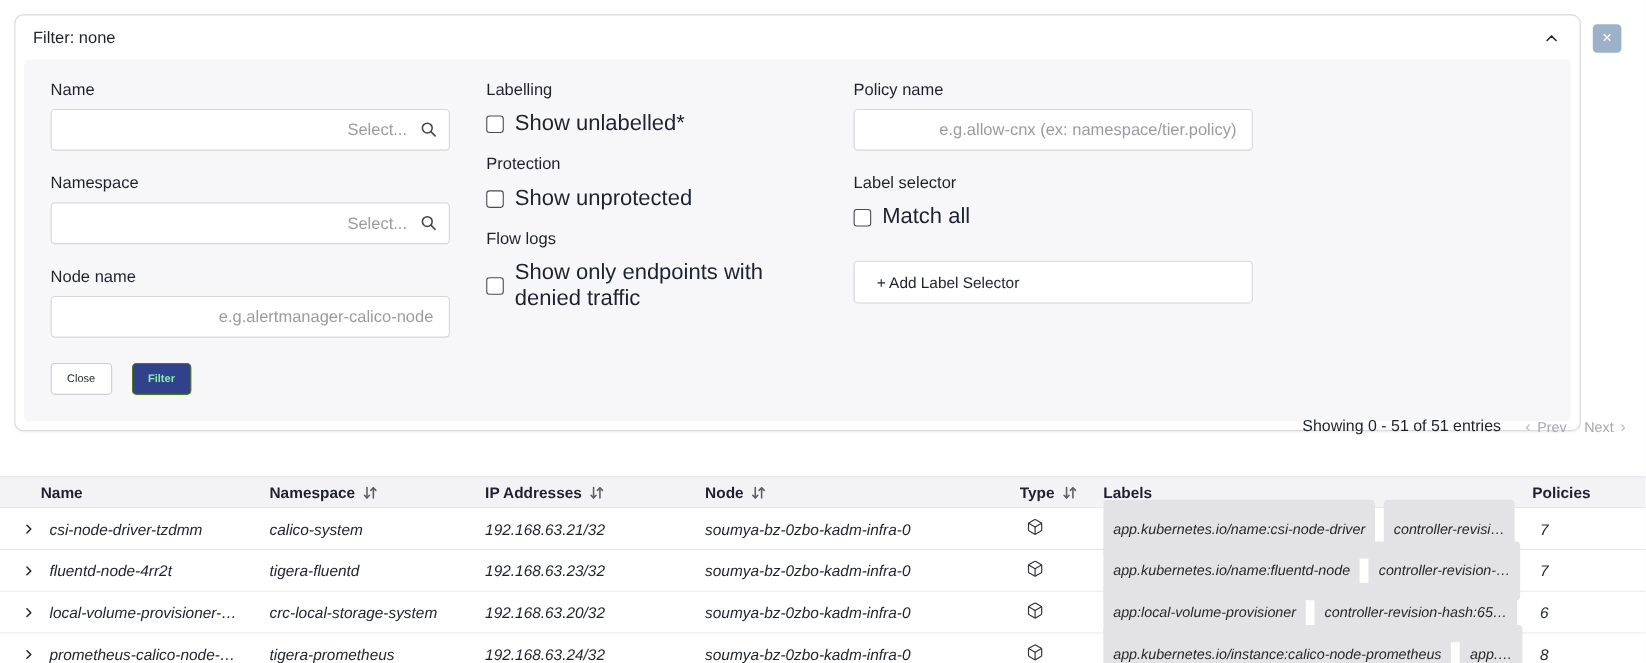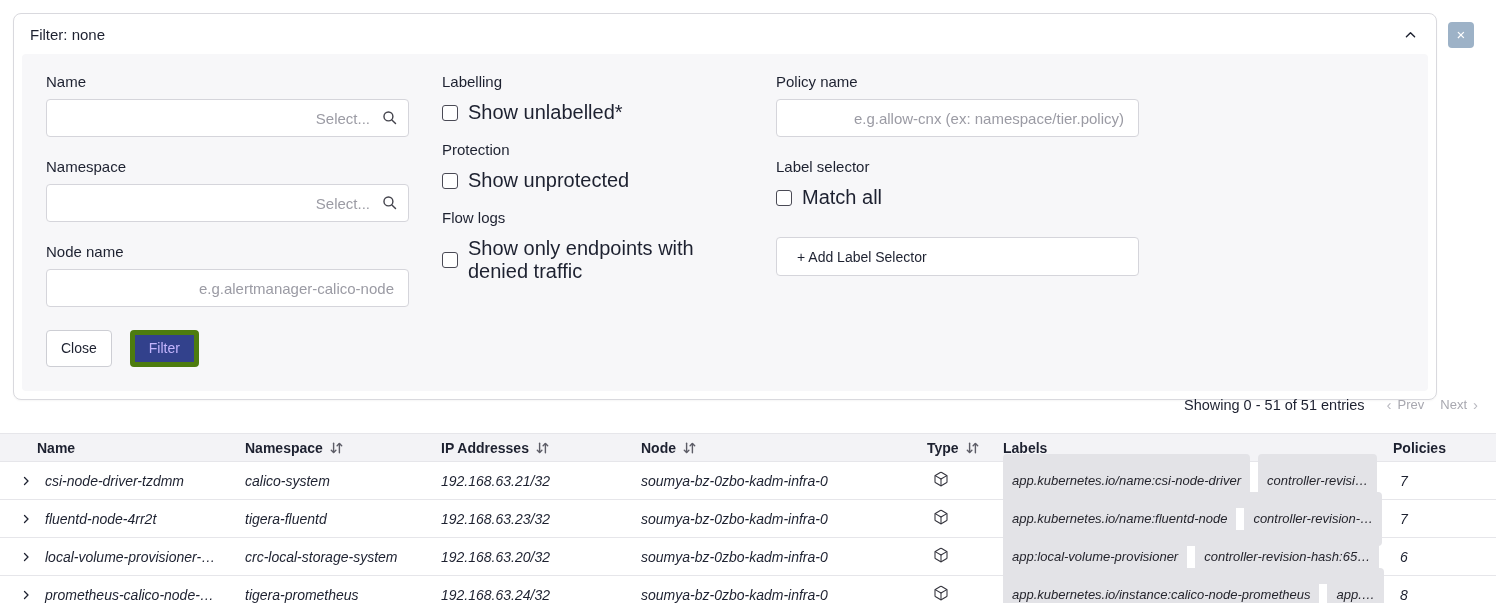--- a/index.html
+++ b/index.html
@@ -53,46 +53,46 @@
   .section-heading { font-size:15px; margin-bottom:3px; }
   .check-row { display:flex; align-items:center; gap:10px; font-size:20px; margin:11px 0 17px; }
   .checkbox {
     width:16px; height:16px; flex:none;
     border:1.5px solid #4a4a55; border-radius:3px; background:#fff;
     cursor:pointer;
   }
 
   .btn-row { display:flex; gap:18px; margin-top:23px; }
   .btn {
-    font-family:inherit; font-size:14px; border-radius:4px;
+    font-family:inherit; font-size:10px; border-radius:4px;
     padding:5px 14px; cursor:pointer; line-height:17px;
   }
   .btn-outline { background:#fff; border:1px solid #cdced4; color:#1d2130; }
-  .btn-primary { background:#32418c; border:5px solid #4d7c0f; color:#c4b5fd; }
+  .btn-primary { background:#32418c; border:1px solid #4d7c0f; color:#86efac;font-weight:bold; }
 
   .add-selector-btn {
     width:100%; height:39px; margin-top:19px;
     background:#fff; border:1px solid #d5d5db; border-radius:4px;
     font-size:14px; font-family:inherit; color:#1d2130;
     text-align:left; padding:0 20px; cursor:pointer;
   }
 
   .dismiss-btn {
     position:absolute; right:22px; top:22px;
     width:26px; height:26px;
     background:#9db2c7; color:#fff;
     border:none; border-radius:4px;
     font-size:15px; line-height:26px; text-align:center;
     cursor:pointer; font-family:inherit; padding:0;
   }
 
   
   .pagination {
-    position:absolute; top:397px; right:18px;
-    display:flex; align-items:flex-start; gap:22px;
+    position:absolute; top:380px; right:18px;
+    display:flex; align-items:flex-end; gap:22px;
   }
   .showing { font-size:14.5px; color:#1d2130; }
   .pager { display:flex; align-items:center; gap:16px; font-size:13px; color:#a8a8b0; }
   .pager .pbtn { display:flex; align-items:center; gap:6px; cursor:default; }
   .pager .pchev { font-size:15px; line-height:1; color:#b9b9c0; }
 
   
   .table { position:absolute; left:0; top:433px; width:1496px; font-size:14px; }
   .trow {
     display:grid;

